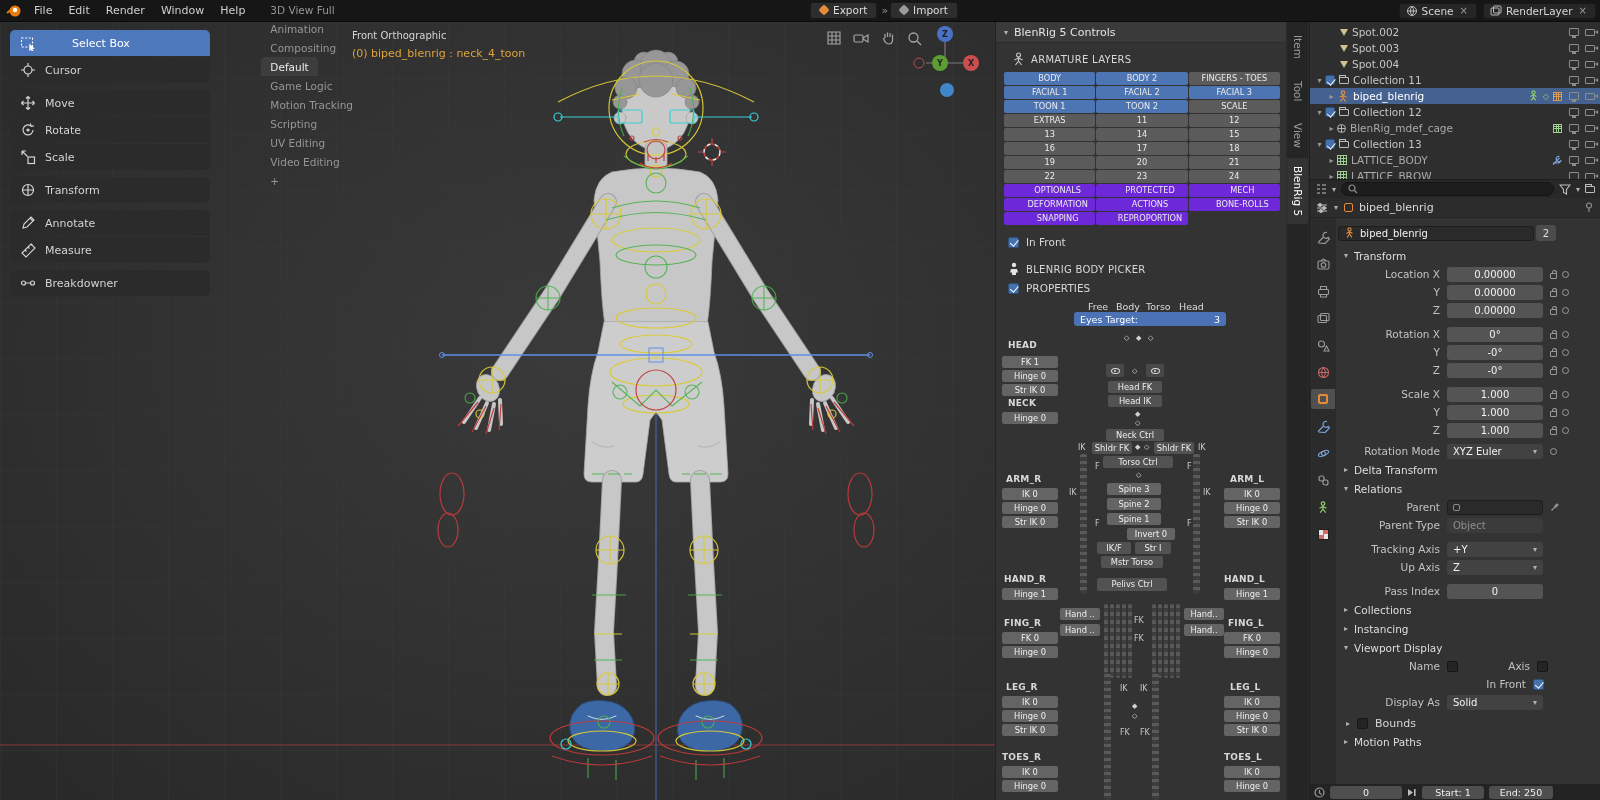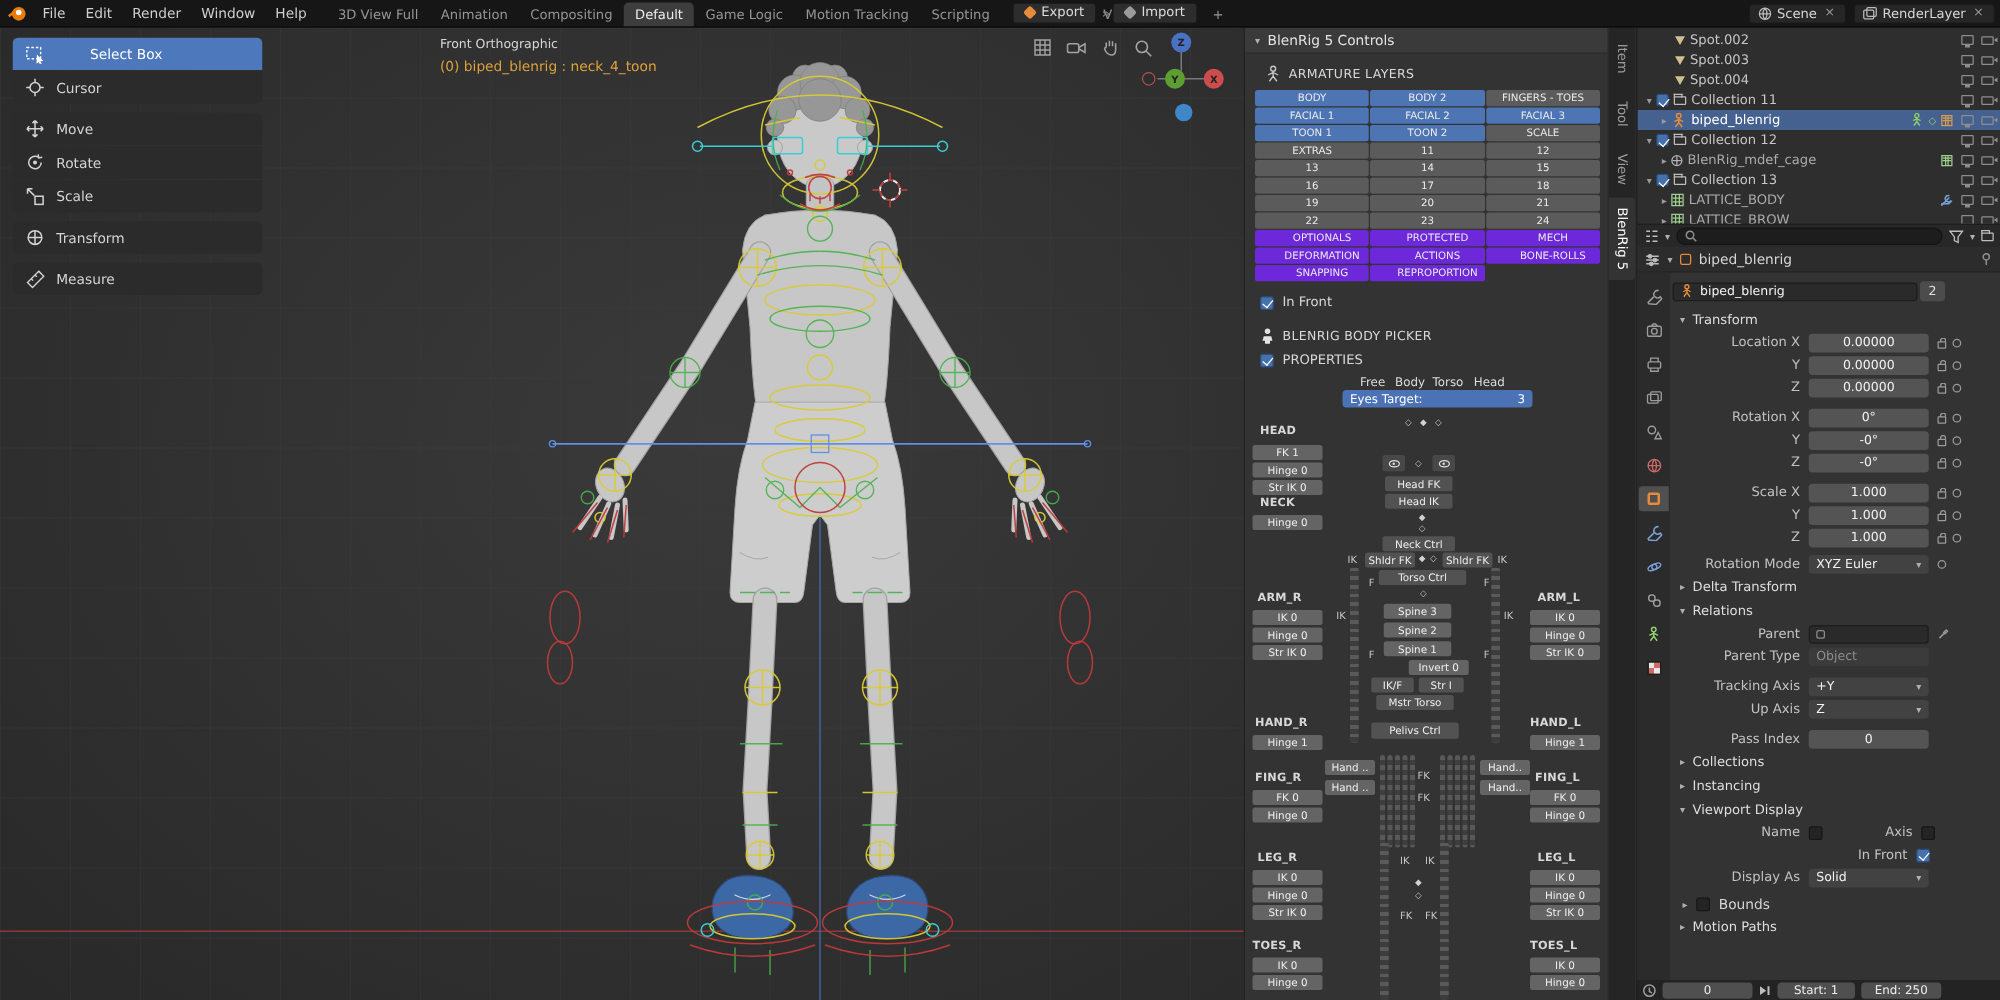--- a/index.html
+++ b/index.html
@@ -3,21 +3,21 @@
 <meta charset="utf-8">
 <style>
 *{margin:0;padding:0;box-sizing:border-box;font-family:"DejaVu Sans","Liberation Sans",sans-serif;}
 html,body{background:#0e0e0e;}
 .stage{position:relative;width:1600px;height:800px;background:#2c2c2c;overflow:hidden;font-size:11px;color:#c8c8c8;}
 svg{display:block;}
 
 
 .topbar{position:absolute;left:0;top:0;right:0;height:22px;background:#161616;border-bottom:1px solid #0b0b0b;display:flex;align-items:center;padding:0 6px;z-index:40;}
 .menu{padding:0 8px;color:#cfcfcf;cursor:default;}
-.wstabs{display:flex;height:100%;align-items:flex-end;margin-left:8px;}
+.wstabs{display:flex;height:100%;align-items:flex-start;margin-left:8px;flex-direction:column;}
 .wstab{padding:4px 9px 3px;color:#969696;font-size:10.5px;border-radius:4px 4px 0 0;display:flex;align-items:center;}
 .wstab.active{background:#3d3d3d;color:#ececec;}
 .tb-right{position:absolute;right:4px;top:0;height:22px;display:flex;align-items:center;gap:6px;}
 .tb-exp{position:absolute;left:810px;top:2px;display:flex;align-items:center;gap:4px;}
 .pill{display:flex;align-items:center;gap:5px;background:#2d2d2d;border:1px solid #191919;border-radius:3px;padding:1px 9px 2px;color:#dcdcdc;font-size:10.5px;}
 .dia-ico{width:8px;height:8px;border-radius:2px;transform:rotate(45deg);}
 .widget{display:flex;gap:4px;background:#262626;border:1px solid #191919;border-radius:3px;padding:1px 6px;color:#d5d5d5;font-size:10.5px;}
 .xicon{color:#9a9a9a;font-size:10px;padding:0 2px;}
 .chev{color:#8f8f8f;letter-spacing:-2px;}
 
@@ -441,25 +441,46 @@
               <path d="M8 2.5v11M2.5 8h11"></path>
             </svg>
           </span>
         <span>Transform</span>
       </div>
     </div>
     <div class="tgroup">
       <div class="tool">
         <span class="ticon">
             <svg width="16" height="16" fill="none" stroke="currentColor" stroke-width="1.1">
+              <path d="M3 13l1-4 7-7 3 3-7 7-4 1z"></path>
+              <path d="M10 3l3 3"></path>
+            </svg>
+          </span>
+        <span>Annotate</span>
+      </div>
+      <div class="tool">
+        <span class="ticon">
+            <svg width="16" height="16" fill="none" stroke="currentColor" stroke-width="1.1">
               <path d="M2 11l9-9 4 4-9 9z"></path>
               <path d="M5 8l1.5 1.5M8 5l1.5 1.5M11 2l1.5 1.5"></path>
             </svg>
           </span>
         <span>Measure</span>
+      </div>
+    </div>
+    <div class="tgroup">
+      <div class="tool">
+        <span class="ticon">
+            <svg width="16" height="16" fill="none" stroke="currentColor" stroke-width="1.2">
+              <circle cx="3.5" cy="8" r="2"></circle>
+              <circle cx="12.5" cy="8" r="2"></circle>
+              <path d="M5.5 8h5"></path>
+            </svg>
+          </span>
+        <span>Breakdowner</span>
       </div>
     </div>
   </div>
 
   <aside class="brpanel">
     <div class="brhead">
       <span class="tri">▾</span>
       <span>BlenRig 5 Controls</span>
     </div>
 

